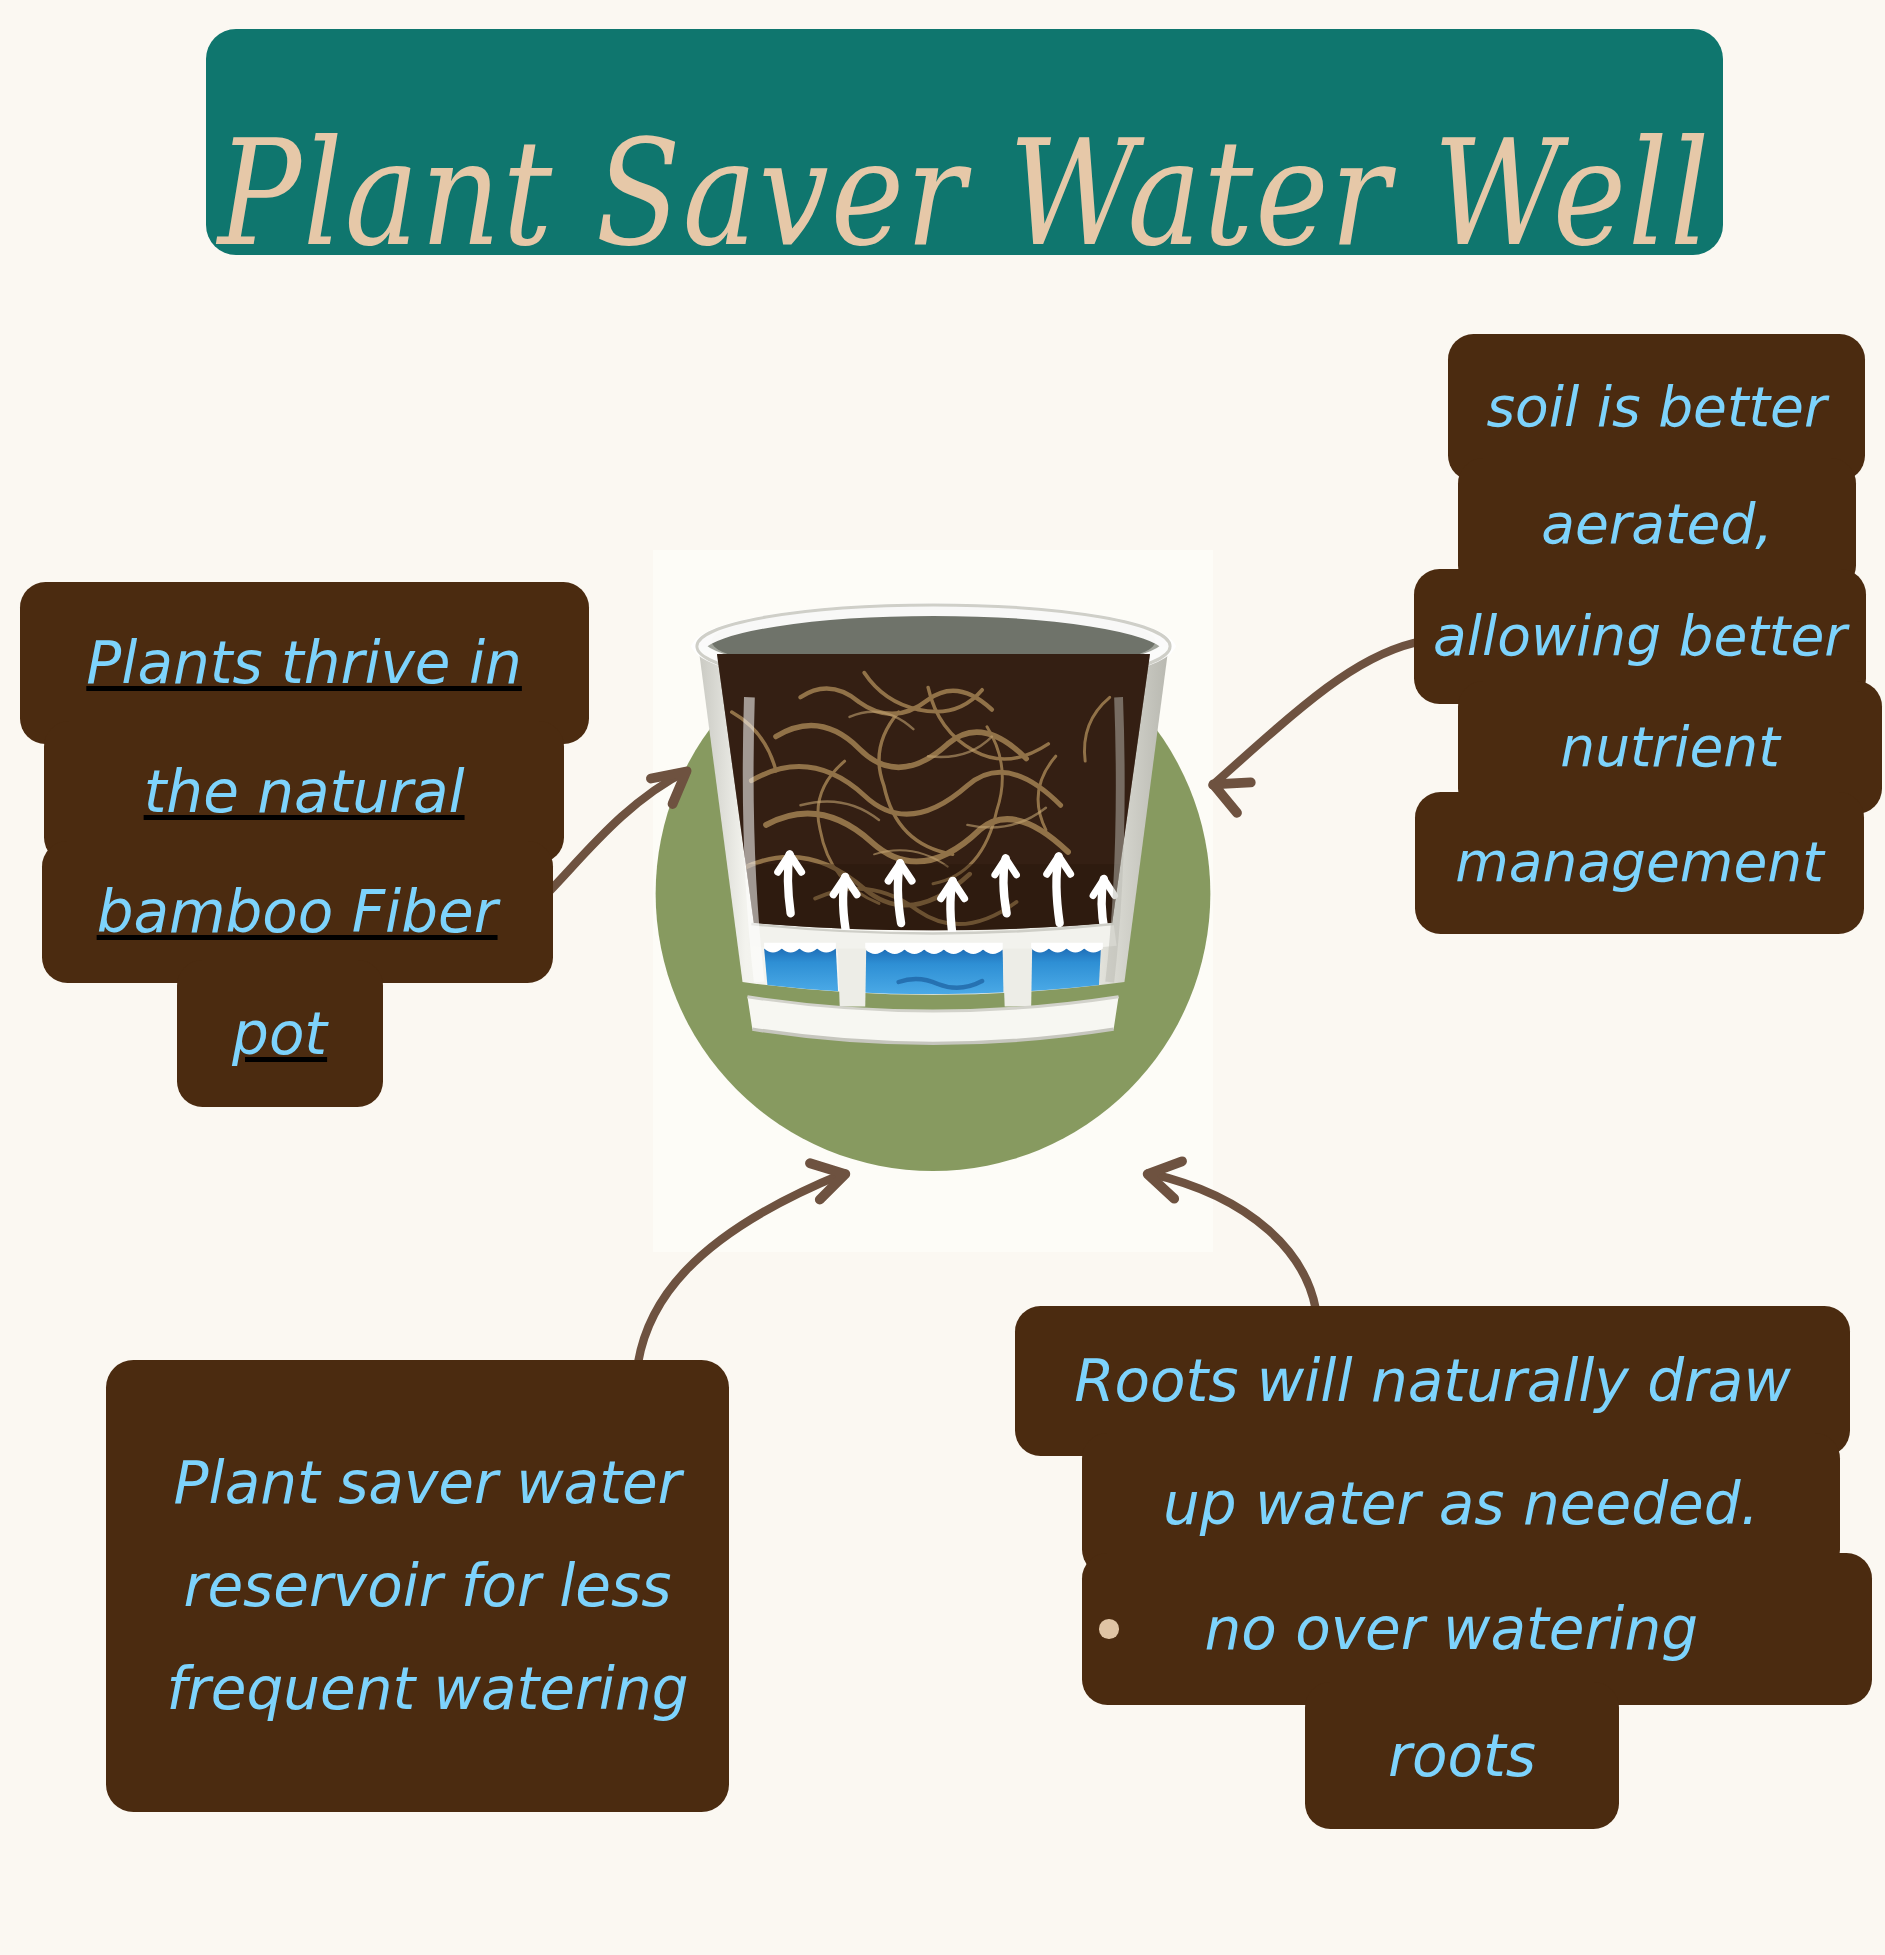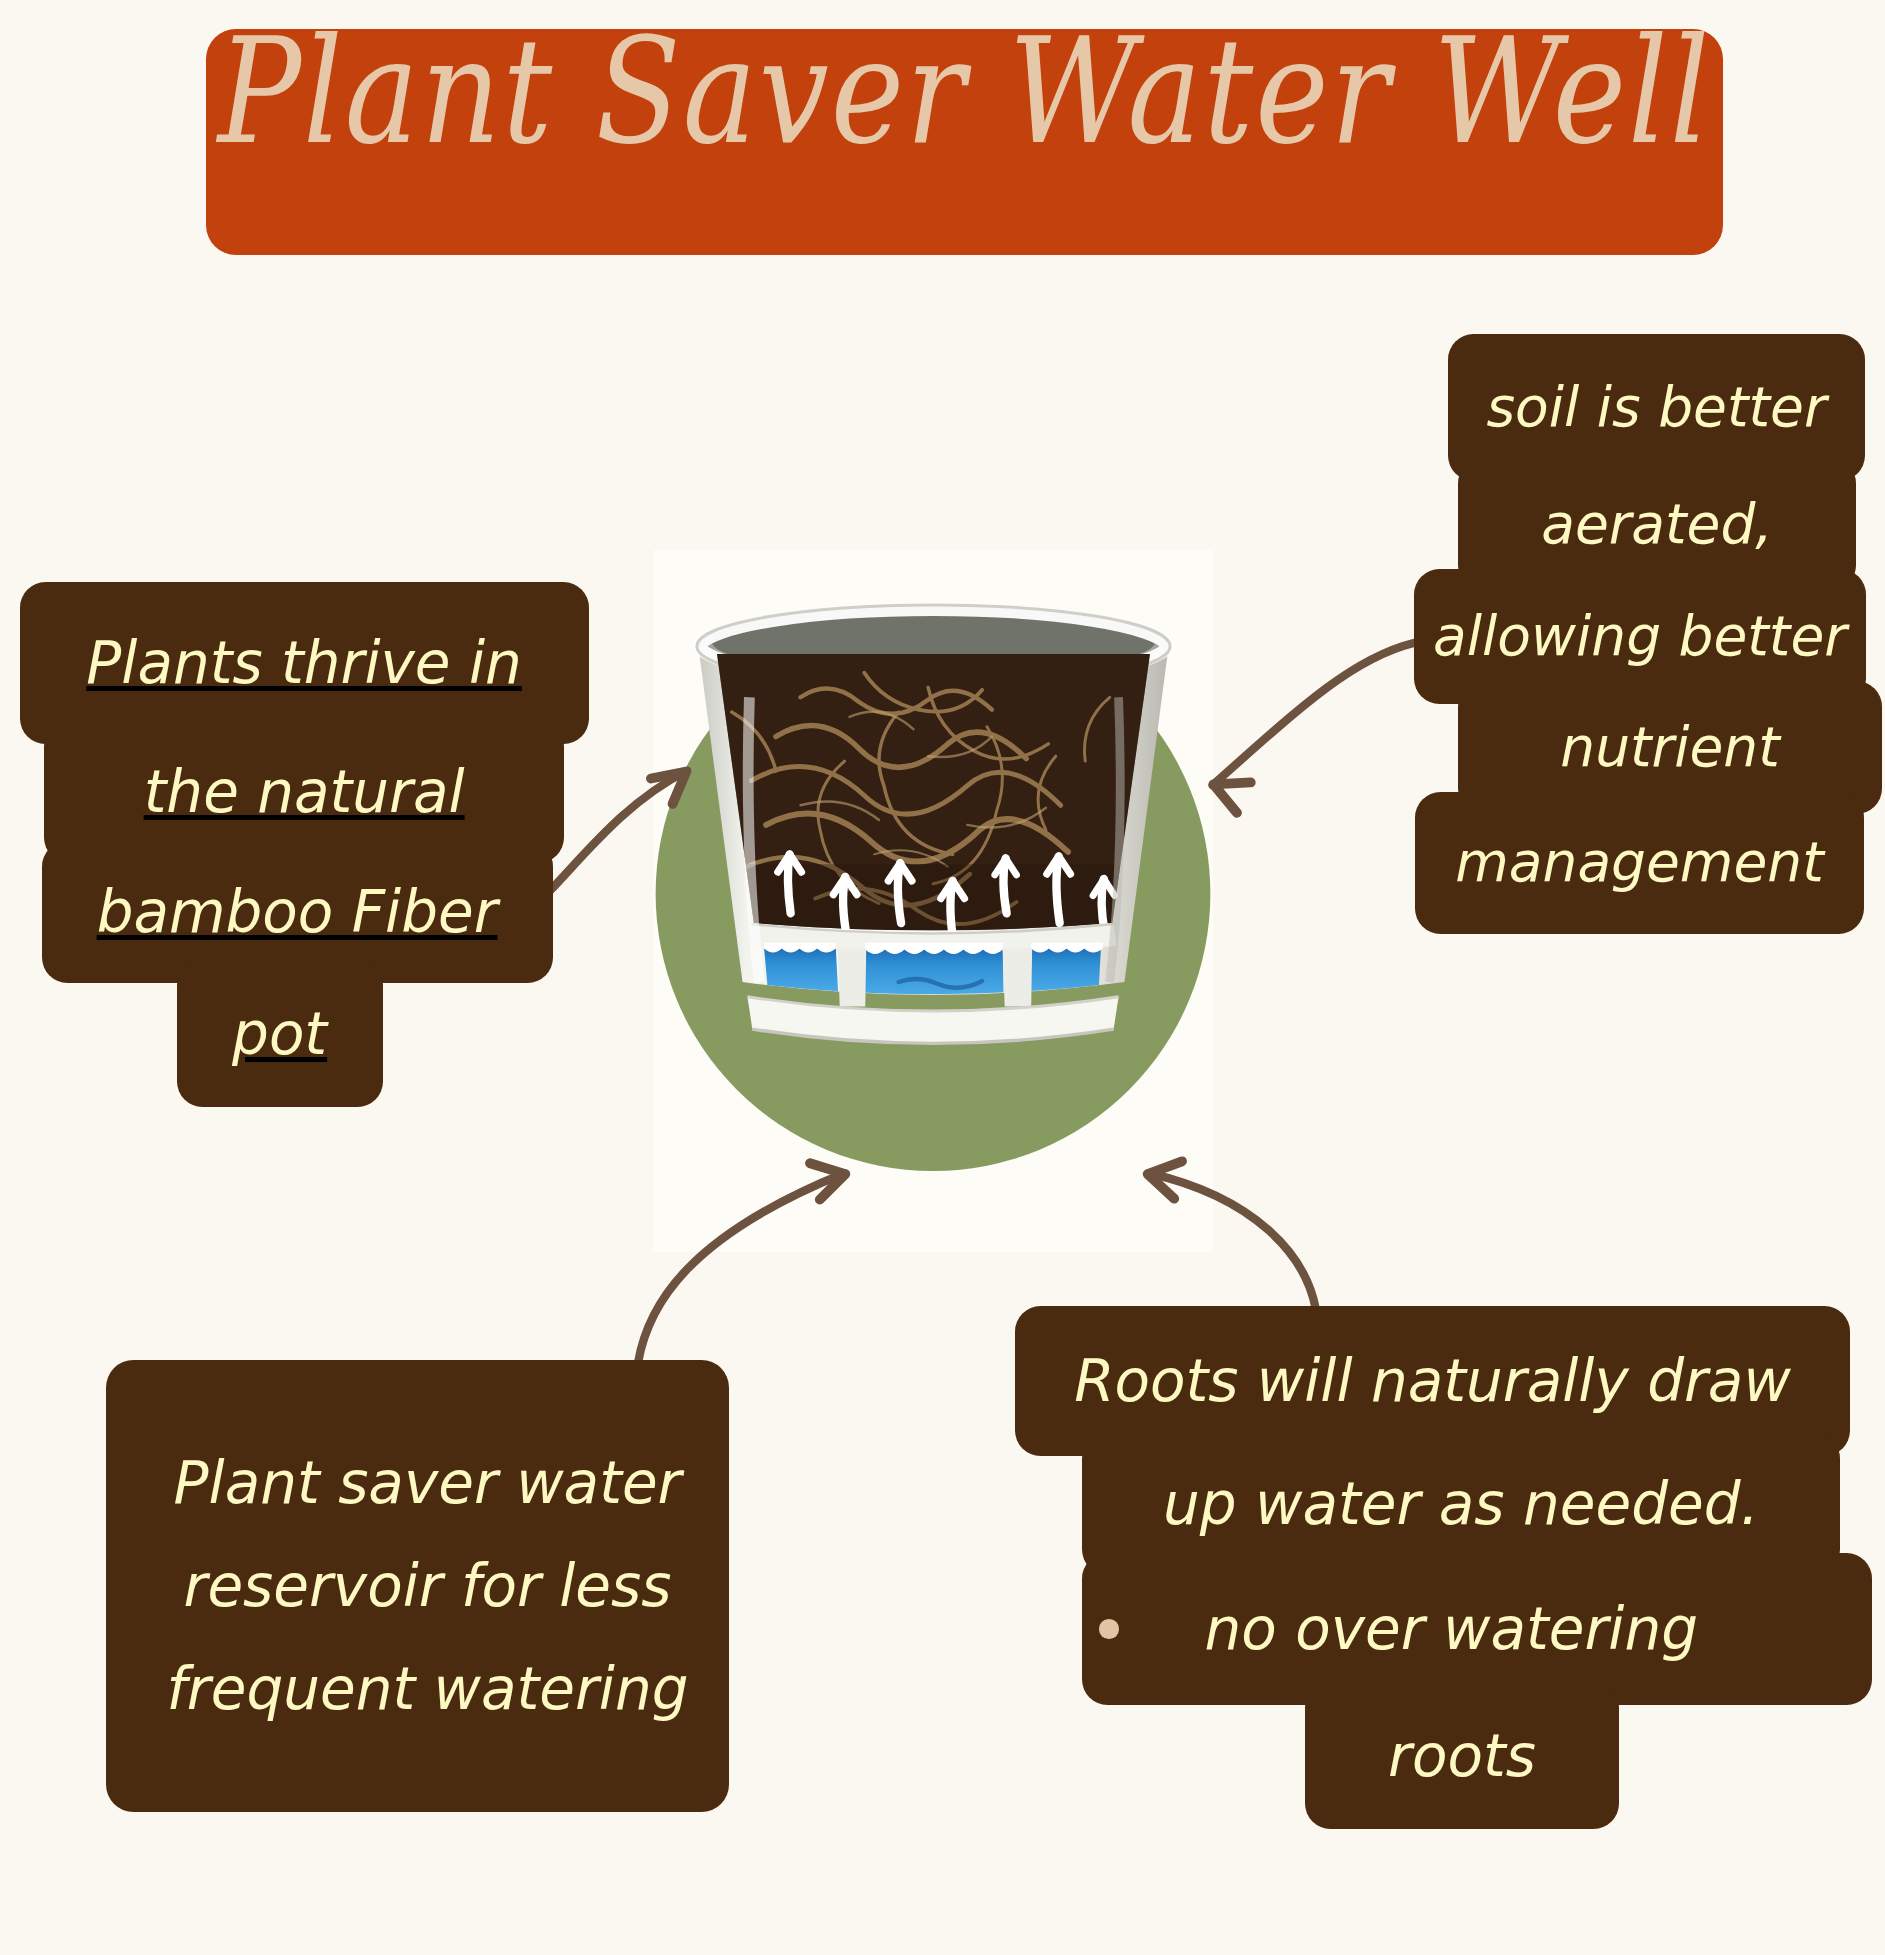--- a/index.html
+++ b/index.html
@@ -8,22 +8,22 @@
     background:#FBF8F2;
     font-family:"DejaVu Sans", sans-serif;
     overflow:hidden;
     position:relative;
   }
   #stage{position:absolute;inset:0;}
 
   
   #title-banner{
     position:absolute;left:206px;top:28.5px;width:1517px;height:226px;
-    background:#c2410c;border-radius:30px;
-    display:flex;align-items:flex-start;justify-content:center;
+    background:#0f766e;border-radius:30px;
+    display:flex;align-items:flex-end;justify-content:center;
   }
   #title-text{
     font-family:"DejaVu Serif", serif;
     font-style:italic;
     font-size:124px;
     line-height:1;
     color:#E6C8A8;
     letter-spacing:2px;
     white-space:nowrap;
     transform:scaleY(1.18);
@@ -44,21 +44,21 @@
     border-radius:25.5px;
     display:flex;align-items:center;justify-content:center;
     position:relative;
     box-sizing:border-box;
   }
   
   .blob-row + .blob-row{margin-top:-22.6px;}
   .ctext{
     font-family:"DejaVu Sans", sans-serif;
     font-style:italic;
-    color:#fef9c3;
+    color:#7dd3fc;
     white-space:nowrap;
     line-height:1;
     position:relative;z-index:3;
   }
 
   
   #callout-left{left:19.6px;top:582px;width:579px;text-decoration:underline;}
   #callout-left .blob-row{margin-left:0;}
   #callout-left .r1{width:569px;height:162px;}
   #callout-left .r2{width:520px;height:142px;margin-left:24.5px;}

